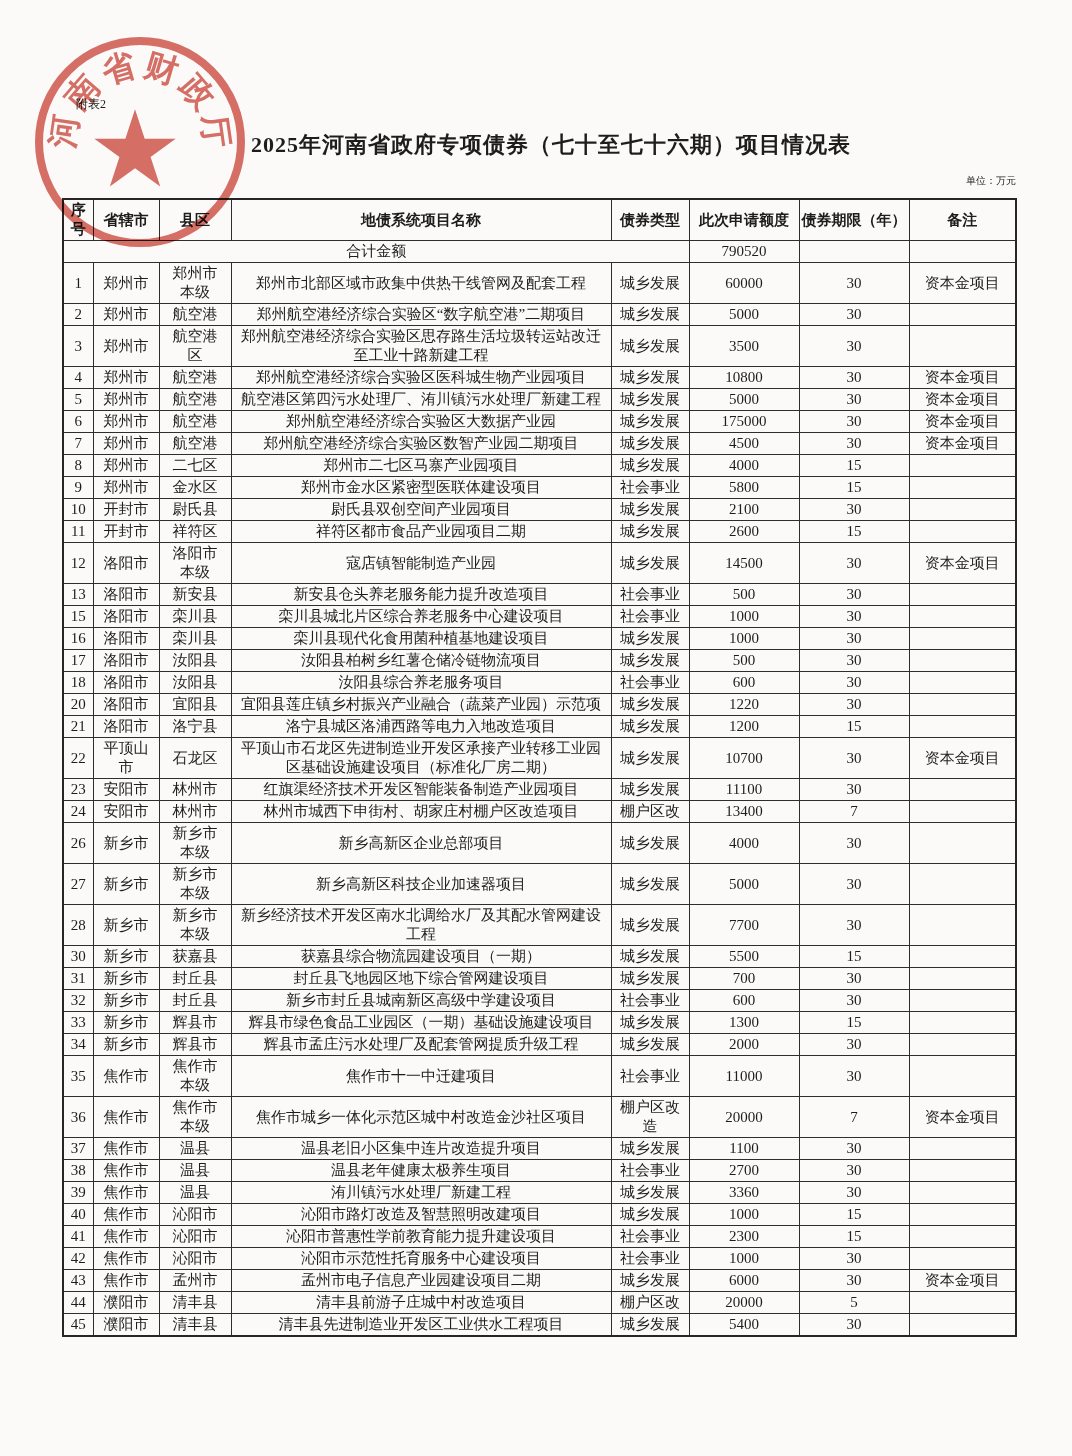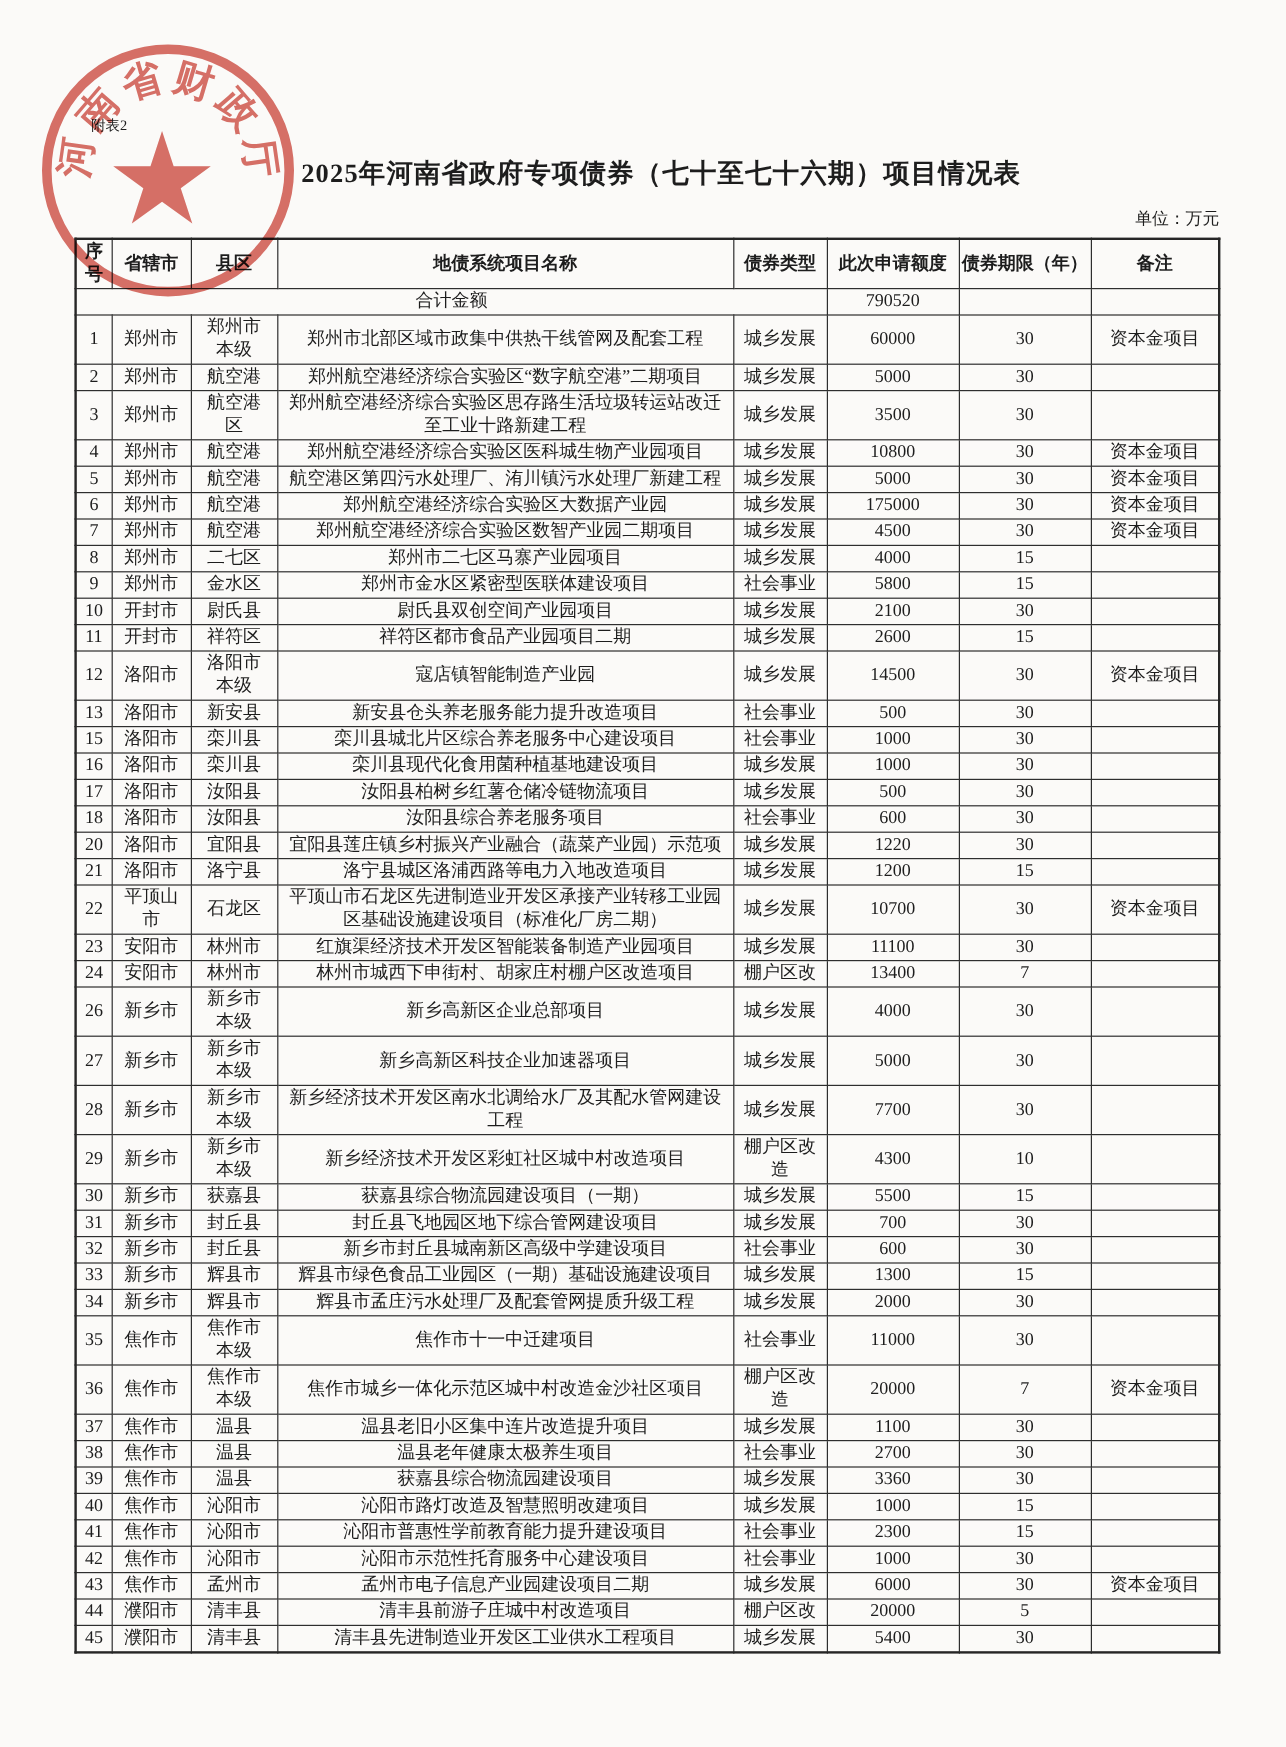--- a/index.html
+++ b/index.html
@@ -7,21 +7,21 @@
     position:relative; width:1072px; height:1456px; margin:0 auto;
     background:#fbfaf8; overflow:hidden;
     font-family:"Liberation Serif","DejaVu Serif",serif; color:#1d1d1d;
   }
   .attach { position:absolute; left:76px; top:96px; font-size:12px; z-index:2; }
   .title {
     position:absolute; left:0; top:130px; width:100%; margin:0;
     box-sizing:border-box; padding-left:30px;
     text-align:center; font-size:22px; font-weight:bold; letter-spacing:1px; z-index:2;
   }
-  .unit { position:absolute; top:174px; right:56px; font-size:14px; z-index:2; }
+  .unit { position:absolute; top:174px; right:56px; font-size:10px; z-index:2; }
 
   table.grid {
     position:absolute; left:62px; top:198px; width:953px; z-index:1;
     border-collapse:collapse; table-layout:fixed; font-size:15px;
     border:2px solid #262626;
   }
   .grid th, .grid td {
     border:1px solid #2e2e2e; text-align:center; vertical-align:middle;
     padding:1px 2px; white-space:pre-line; line-height:19px;
     overflow:hidden;
@@ -355,32 +355,20 @@
           <td>新乡市
 本级</td>
           <td>新乡经济技术开发区南水北调给水厂及其配水管网建设
 工程</td>
           <td>城乡发展</td>
           <td>7700</td>
           <td>30</td>
           <td></td>
         </tr>
         <tr>
-          <td>29</td>
-          <td>新乡市</td>
-          <td>新乡市
-本级</td>
-          <td>新乡经济技术开发区彩虹社区城中村改造项目</td>
-          <td>棚户区改
-造</td>
-          <td>4300</td>
-          <td>10</td>
-          <td></td>
-        </tr>
-        <tr>
           <td>30</td>
           <td>新乡市</td>
           <td>获嘉县</td>
           <td>获嘉县综合物流园建设项目（一期）</td>
           <td>城乡发展</td>
           <td>5500</td>
           <td>15</td>
           <td></td>
         </tr>
         <tr>
@@ -463,21 +451,21 @@
           <td>温县老年健康太极养生项目</td>
           <td>社会事业</td>
           <td>2700</td>
           <td>30</td>
           <td></td>
         </tr>
         <tr>
           <td>39</td>
           <td>焦作市</td>
           <td>温县</td>
-          <td>获嘉县综合物流园建设项目</td>
+          <td>洧川镇污水处理厂新建工程</td>
           <td>城乡发展</td>
           <td>3360</td>
           <td>30</td>
           <td></td>
         </tr>
         <tr>
           <td>40</td>
           <td>焦作市</td>
           <td>沁阳市</td>
           <td>沁阳市路灯改造及智慧照明改建项目</td>

